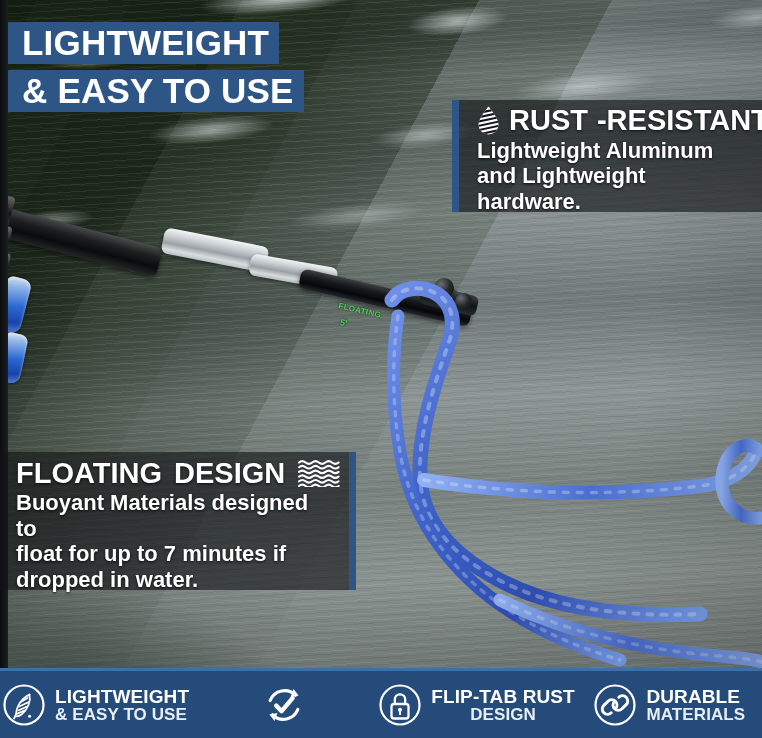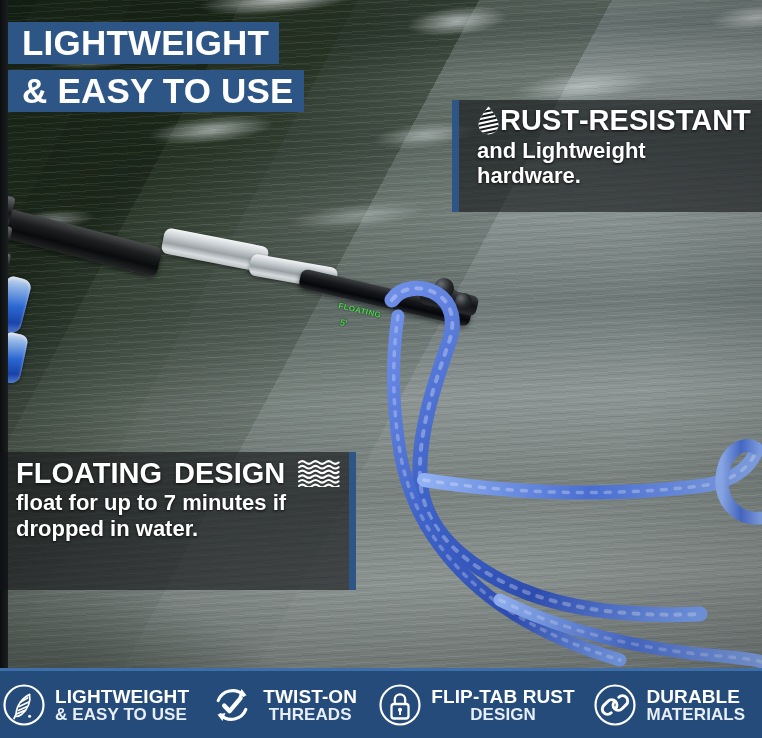--- a/index.html
+++ b/index.html
@@ -209,21 +209,21 @@
     position:absolute;
     background:rgba(18,20,22,.62);
     color:#fff;
   }
   #card-rust{
     left:452px;top:100px;width:310px;height:112px;
     border-left:7px solid #2d5586;
     padding:6px 10px 6px 18px;
   }
   .rust-title{
-    display:flex;align-items:center;
+    display:flex;align-items:center;gap:9px;
     font-size:29px;font-weight:800;line-height:1.02;
     white-space:nowrap;
     text-shadow:0 1px 3px rgba(0,0,0,.8);
   }
   .rust-title .bold{font-weight:900;}
   .rust-title .light{font-weight:700;}
   .card-body{
     font-size:22px;font-weight:700;line-height:1.16;
     margin-top:2px;
     text-shadow:0 1px 3px rgba(0,0,0,.85);
@@ -372,40 +372,42 @@
             <rect x="-2" y="16.6" width="28" height="2.1" transform="rotate(-12 11.5 14)"></rect>
             <rect x="-2" y="20.8" width="28" height="2.1" transform="rotate(-12 11.5 14)"></rect>
             <rect x="-2" y="25.0" width="28" height="2.1" transform="rotate(-12 11.5 14)"></rect>
           </g>
         </g>
       </svg>
       <span class="bold">RUST</span>
         <span class="light">-RESISTANT</span>
     </div>
     <div class="card-body">
+      <div>Lightweight Aluminum</div>
       <div>and Lightweight hardware.</div>
     </div>
   </div>
 
   <div class="card" id="card-float">
     <div class="float-title">
       <span class="b">FLOATING</span>
       <span class="n">DESIGN</span>
       <svg class="waves-icon" viewBox="0 0 44 28">
         <g stroke="#ffffff" stroke-width="2.1" fill="none" stroke-linecap="round">
           <path d="M2 3.5 q3.3 -2.6 6.6 0 t6.6 0 t6.6 0 t6.6 0 t6.6 0 t6.6 0"></path>
           <path d="M2 8.2 q3.3 -2.6 6.6 0 t6.6 0 t6.6 0 t6.6 0 t6.6 0 t6.6 0"></path>
           <path d="M2 12.9 q3.3 -2.6 6.6 0 t6.6 0 t6.6 0 t6.6 0 t6.6 0 t6.6 0"></path>
           <path d="M2 17.6 q3.3 -2.6 6.6 0 t6.6 0 t6.6 0 t6.6 0 t6.6 0 t6.6 0"></path>
           <path d="M2 22.3 q3.3 -2.6 6.6 0 t6.6 0 t6.6 0 t6.6 0 t6.6 0 t6.6 0"></path>
           <path d="M2 27.0 q3.3 -2.6 6.6 0 t6.6 0 t6.6 0 t6.6 0 t6.6 0 t6.6 0"></path>
         </g>
       </svg>
     </div>
     <div class="card-body">
+      <div>Buoyant Materials designed to</div>
       <div>float for up to 7 minutes if</div>
       <div>dropped in water.</div>
     </div>
   </div>
 
   <div id="bottombar">
 
     <div class="feat">
       <svg class="feat-icon" viewBox="0 0 44 44">
         <circle cx="22" cy="22" r="19.5" fill="none" stroke="#fff" stroke-width="2.2"></circle>
@@ -429,24 +431,20 @@
     <div class="feat">
       <svg class="feat-icon" viewBox="0 0 44 44">
         <g fill="none" stroke="#fff" stroke-width="3.2" stroke-linecap="round">
           <path d="M8.2 17.5 A 15.5 15.5 0 0 1 33.5 12.2"></path>
           <path d="M35.8 26.5 A 15.5 15.5 0 0 1 10.5 31.8"></path>
         </g>
         <path d="M31.5 6.0 L 36.6 12.6 L 28.6 13.9 Z" fill="#fff"></path>
         <path d="M12.5 38.0 L 7.4 31.4 L 15.4 30.1 Z" fill="#fff"></path>
         <path d="M14.2 22.6 L 19.6 28.2 L 30.6 15.2" fill="none" stroke="#fff" stroke-width="4.4" stroke-linecap="round" stroke-linejoin="round"></path>
       </svg>
-      <div class="feat-text">
-        <span class="feat-l1">TWIST-ON</span>
-        <span class="feat-l2">THREADS</span>
-      </div>
     </div>
 
     <div class="feat">
       <svg class="feat-icon" viewBox="0 0 44 44">
         <circle cx="22" cy="22" r="19.5" fill="none" stroke="#fff" stroke-width="2.2"></circle>
         <rect x="13.5" y="21" width="17" height="14.5" rx="2.6" fill="none" stroke="#fff" stroke-width="2.3"></rect>
         <path d="M16.8 21 v-4.4 a5.2 5.2 0 0 1 10.4 0 V21" fill="none" stroke="#fff" stroke-width="2.3"></path>
         <circle cx="22" cy="26.8" r="2.1" fill="#fff"></circle>
         <rect x="21.1" y="27.6" width="1.9" height="4.4" fill="#fff"></rect>
       </svg>

